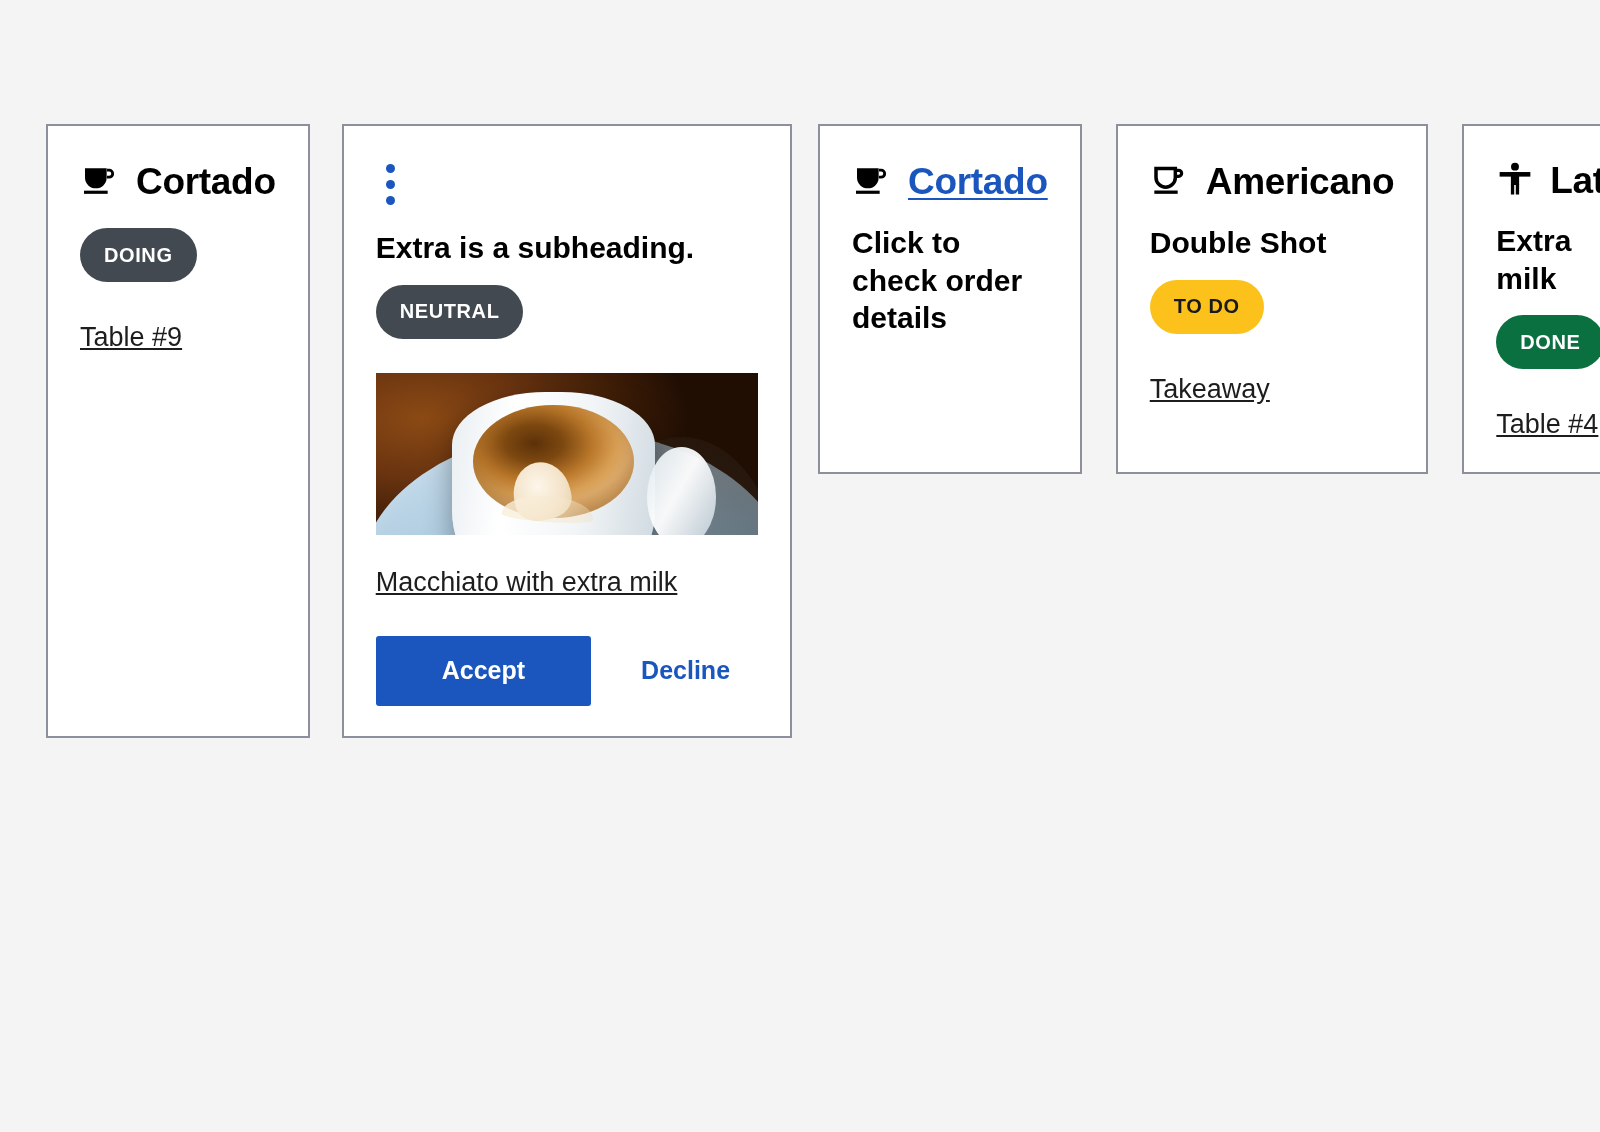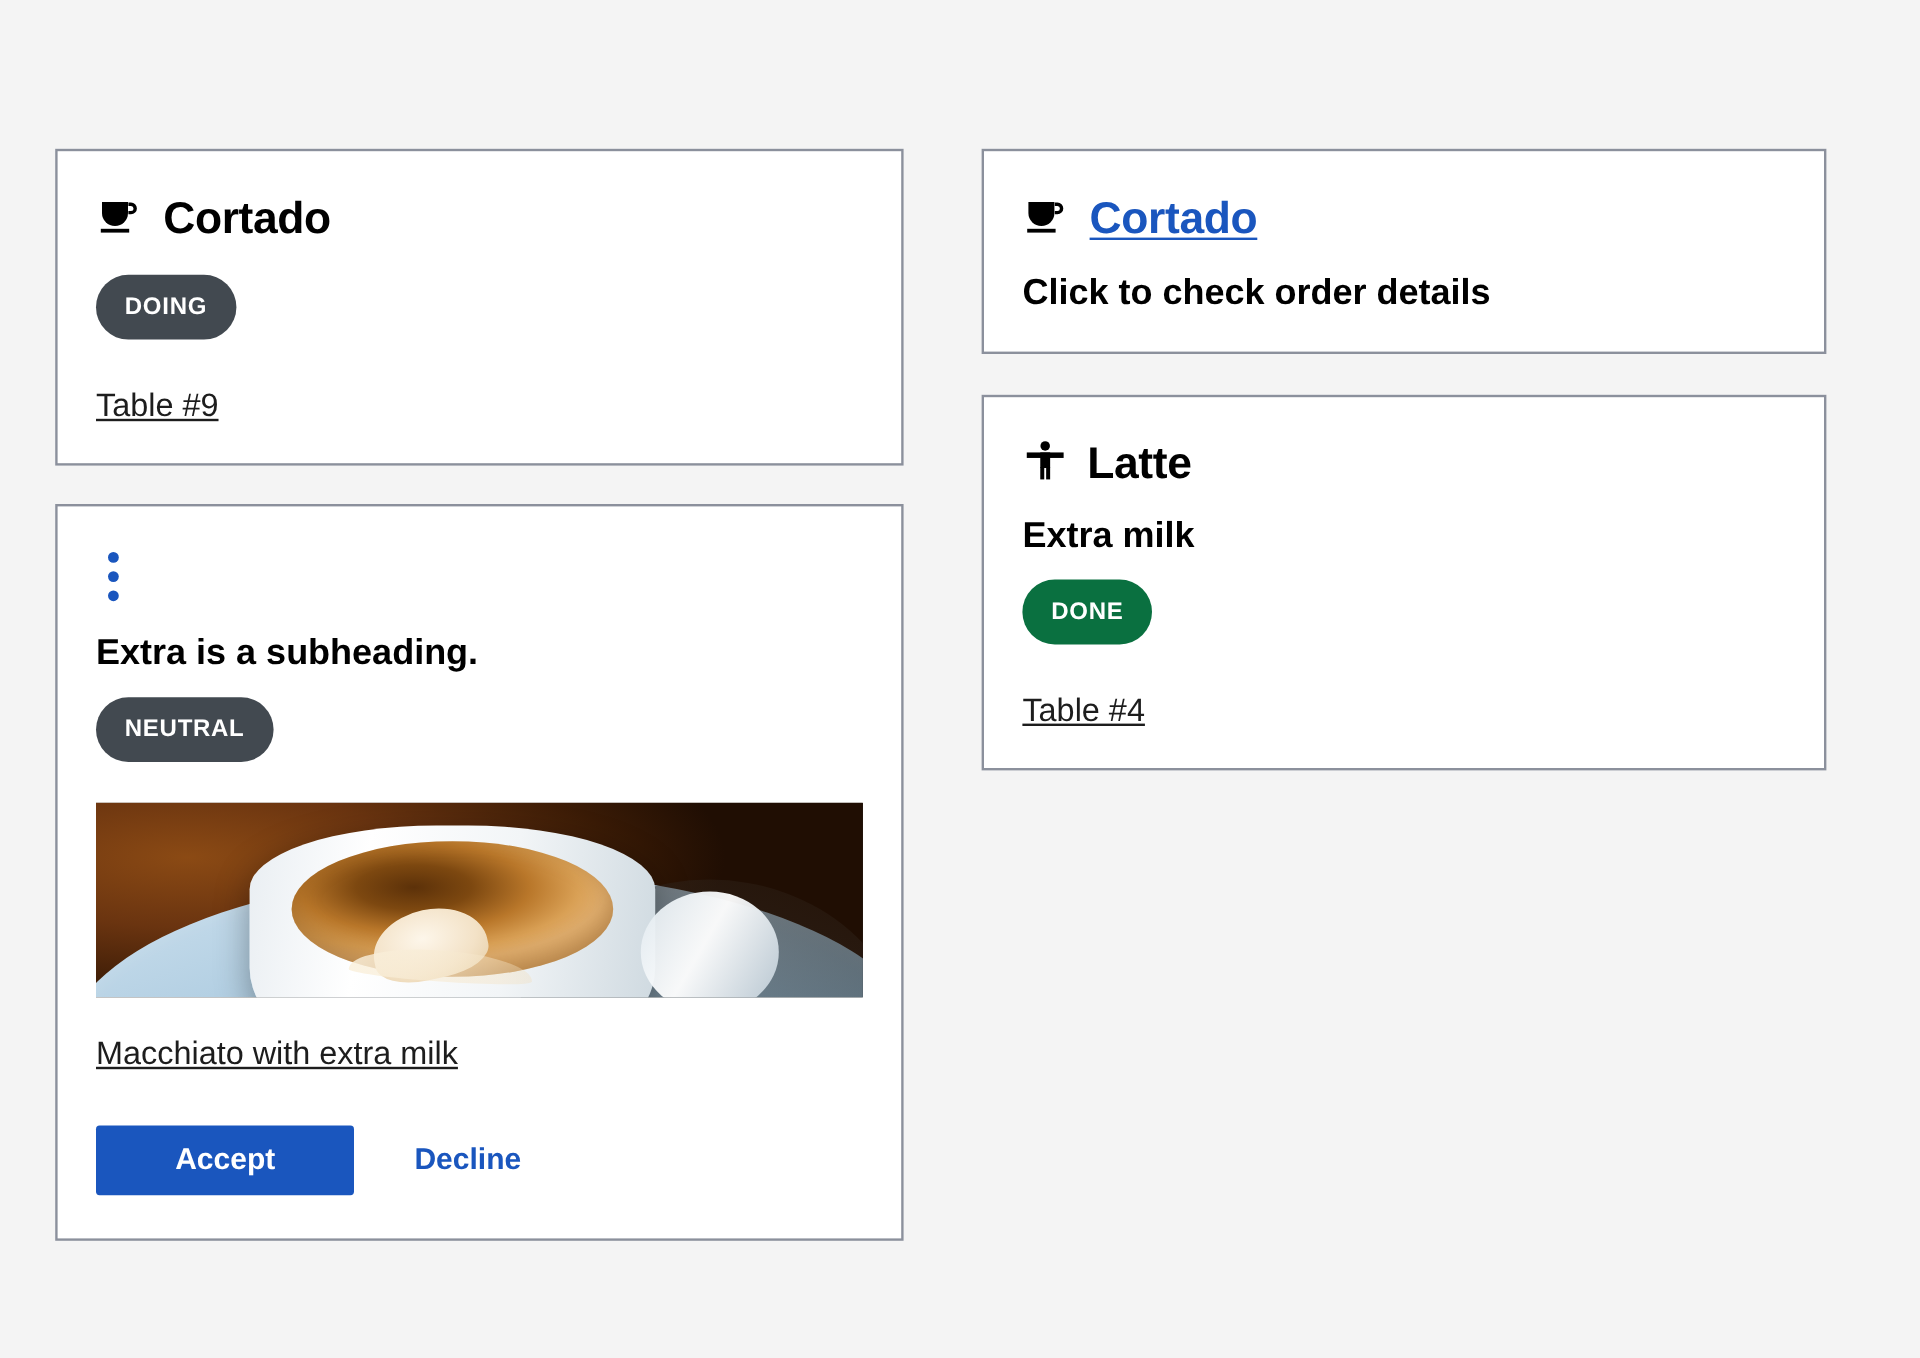--- a/index.html
+++ b/index.html
@@ -17,21 +17,21 @@
     position: relative;
     width: 1600px;
     height: 1132px;
     background: #f4f4f4;
     overflow: hidden;
   }
 
   .col {
     position: absolute;
     display: flex;
-    flex-direction: column;
+    flex-direction: row;
   }
 
   .col-left  { left: 46px;  top: 124px; width: 707px; gap: 32px; }
   .col-right { left: 818px; top: 124px; width: 704px; gap: 34px; }
 
   .card {
     background: #ffffff;
     border: 2px solid #8b909c;
     width: 100%;
     padding: 34px 32px 30px 32px;
@@ -207,21 +207,21 @@
     margin-top: 36px;
   }
   .btn-primary {
     background: #1a56be;
     color: #ffffff;
     border: none;
     font-family: "Liberation Sans", sans-serif;
     font-size: 25px;
     font-weight: 700;
     padding: 0 66px;
-    height: 58px;
+    height: 70px;
     border-radius: 3px;
     cursor: pointer;
   }
   .btn-text {
     background: transparent;
     border: none;
     font-family: "Liberation Sans", sans-serif;
     color: #1a56be;
     font-size: 25px;
     font-weight: 700;
@@ -305,20 +305,42 @@
               <path fill="none" stroke="#000" stroke-width="1.7" d="M16.2 6.1h1.3a2.1 2.1 0 0 1 0 4.2h-1.3"></path>
               <rect x="2.4" y="18.4" width="14.2" height="1.9" fill="#000"></rect>
             </svg>
           </span>
           <a class="title-link">Cortado</a>
         </div>
       </div>
       <div class="subheading">Click to check order details</div>
     </div>
 
+    <div class="card">
+      <div class="card-head">
+        <div class="head-left">
+          <span class="icon">
+            <svg width="40" height="40" viewBox="0 0 24 24" aria-hidden="true">
+              <path fill="none" stroke="#000" stroke-width="2.1" d="M3.6 5.1h11.6v5.4a5.8 5.8 0 0 1-11.6 0V5.1z"></path>
+              <path fill="none" stroke="#000" stroke-width="1.9" d="M15.6 6.2h1.6a1.8 1.8 0 0 1 0 3.6h-1.6"></path>
+              <rect x="2.6" y="18.3" width="14" height="2" fill="#000"></rect>
+            </svg>
+          </span>
+          <span class="title">Americano</span>
+        </div>
+      </div>
+
+      <div class="subheading">Double Shot</div>
+
+      <div class="mt-18">
+        <span class="badge badge-todo">TO DO</span>
+      </div>
+
+      <div class="body-text mt-38">Takeaway</div>
+    </div>
 
     <div class="card">
       <div class="card-head">
         <div class="head-left">
           <span class="icon">
             <svg width="38" height="38" viewBox="0 0 24 24" aria-hidden="true">
               <circle cx="12" cy="4.2" r="2.5" fill="#000"></circle>
               <rect x="2.3" y="7.6" width="19.4" height="2.9" fill="#000"></rect>
               <rect x="9.4" y="7.6" width="5.2" height="8.2" fill="#000"></rect>
               <rect x="9.4" y="15.4" width="2.1" height="6.4" fill="#000"></rect>

